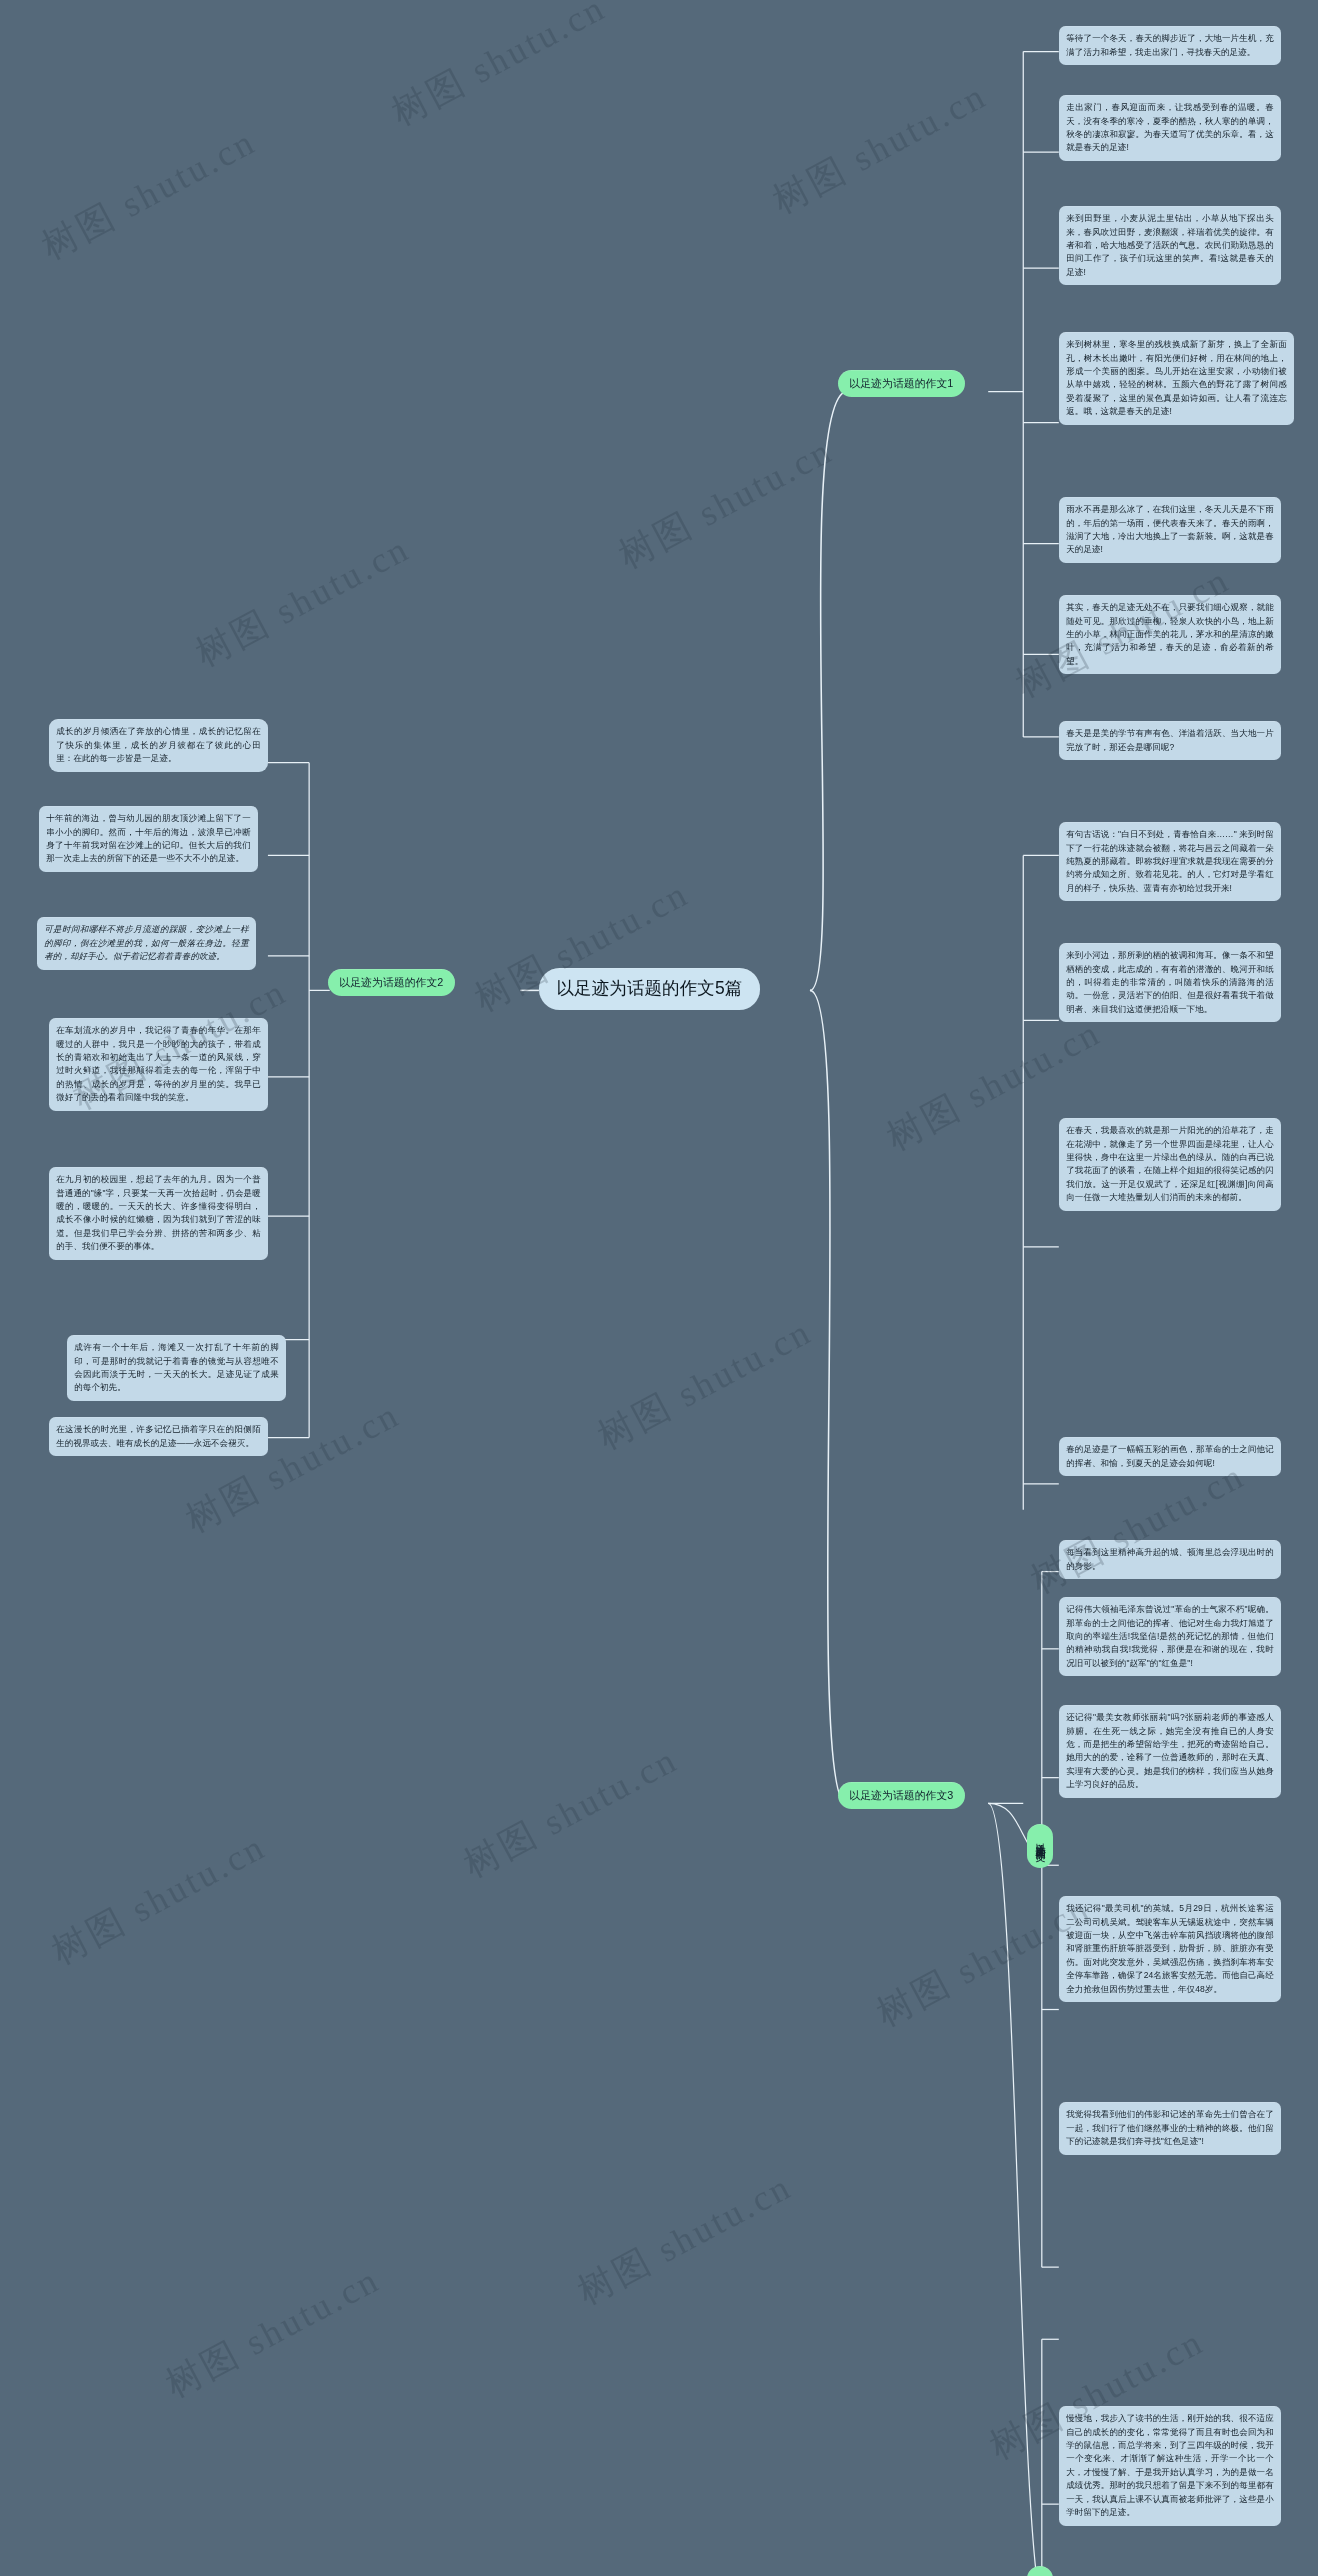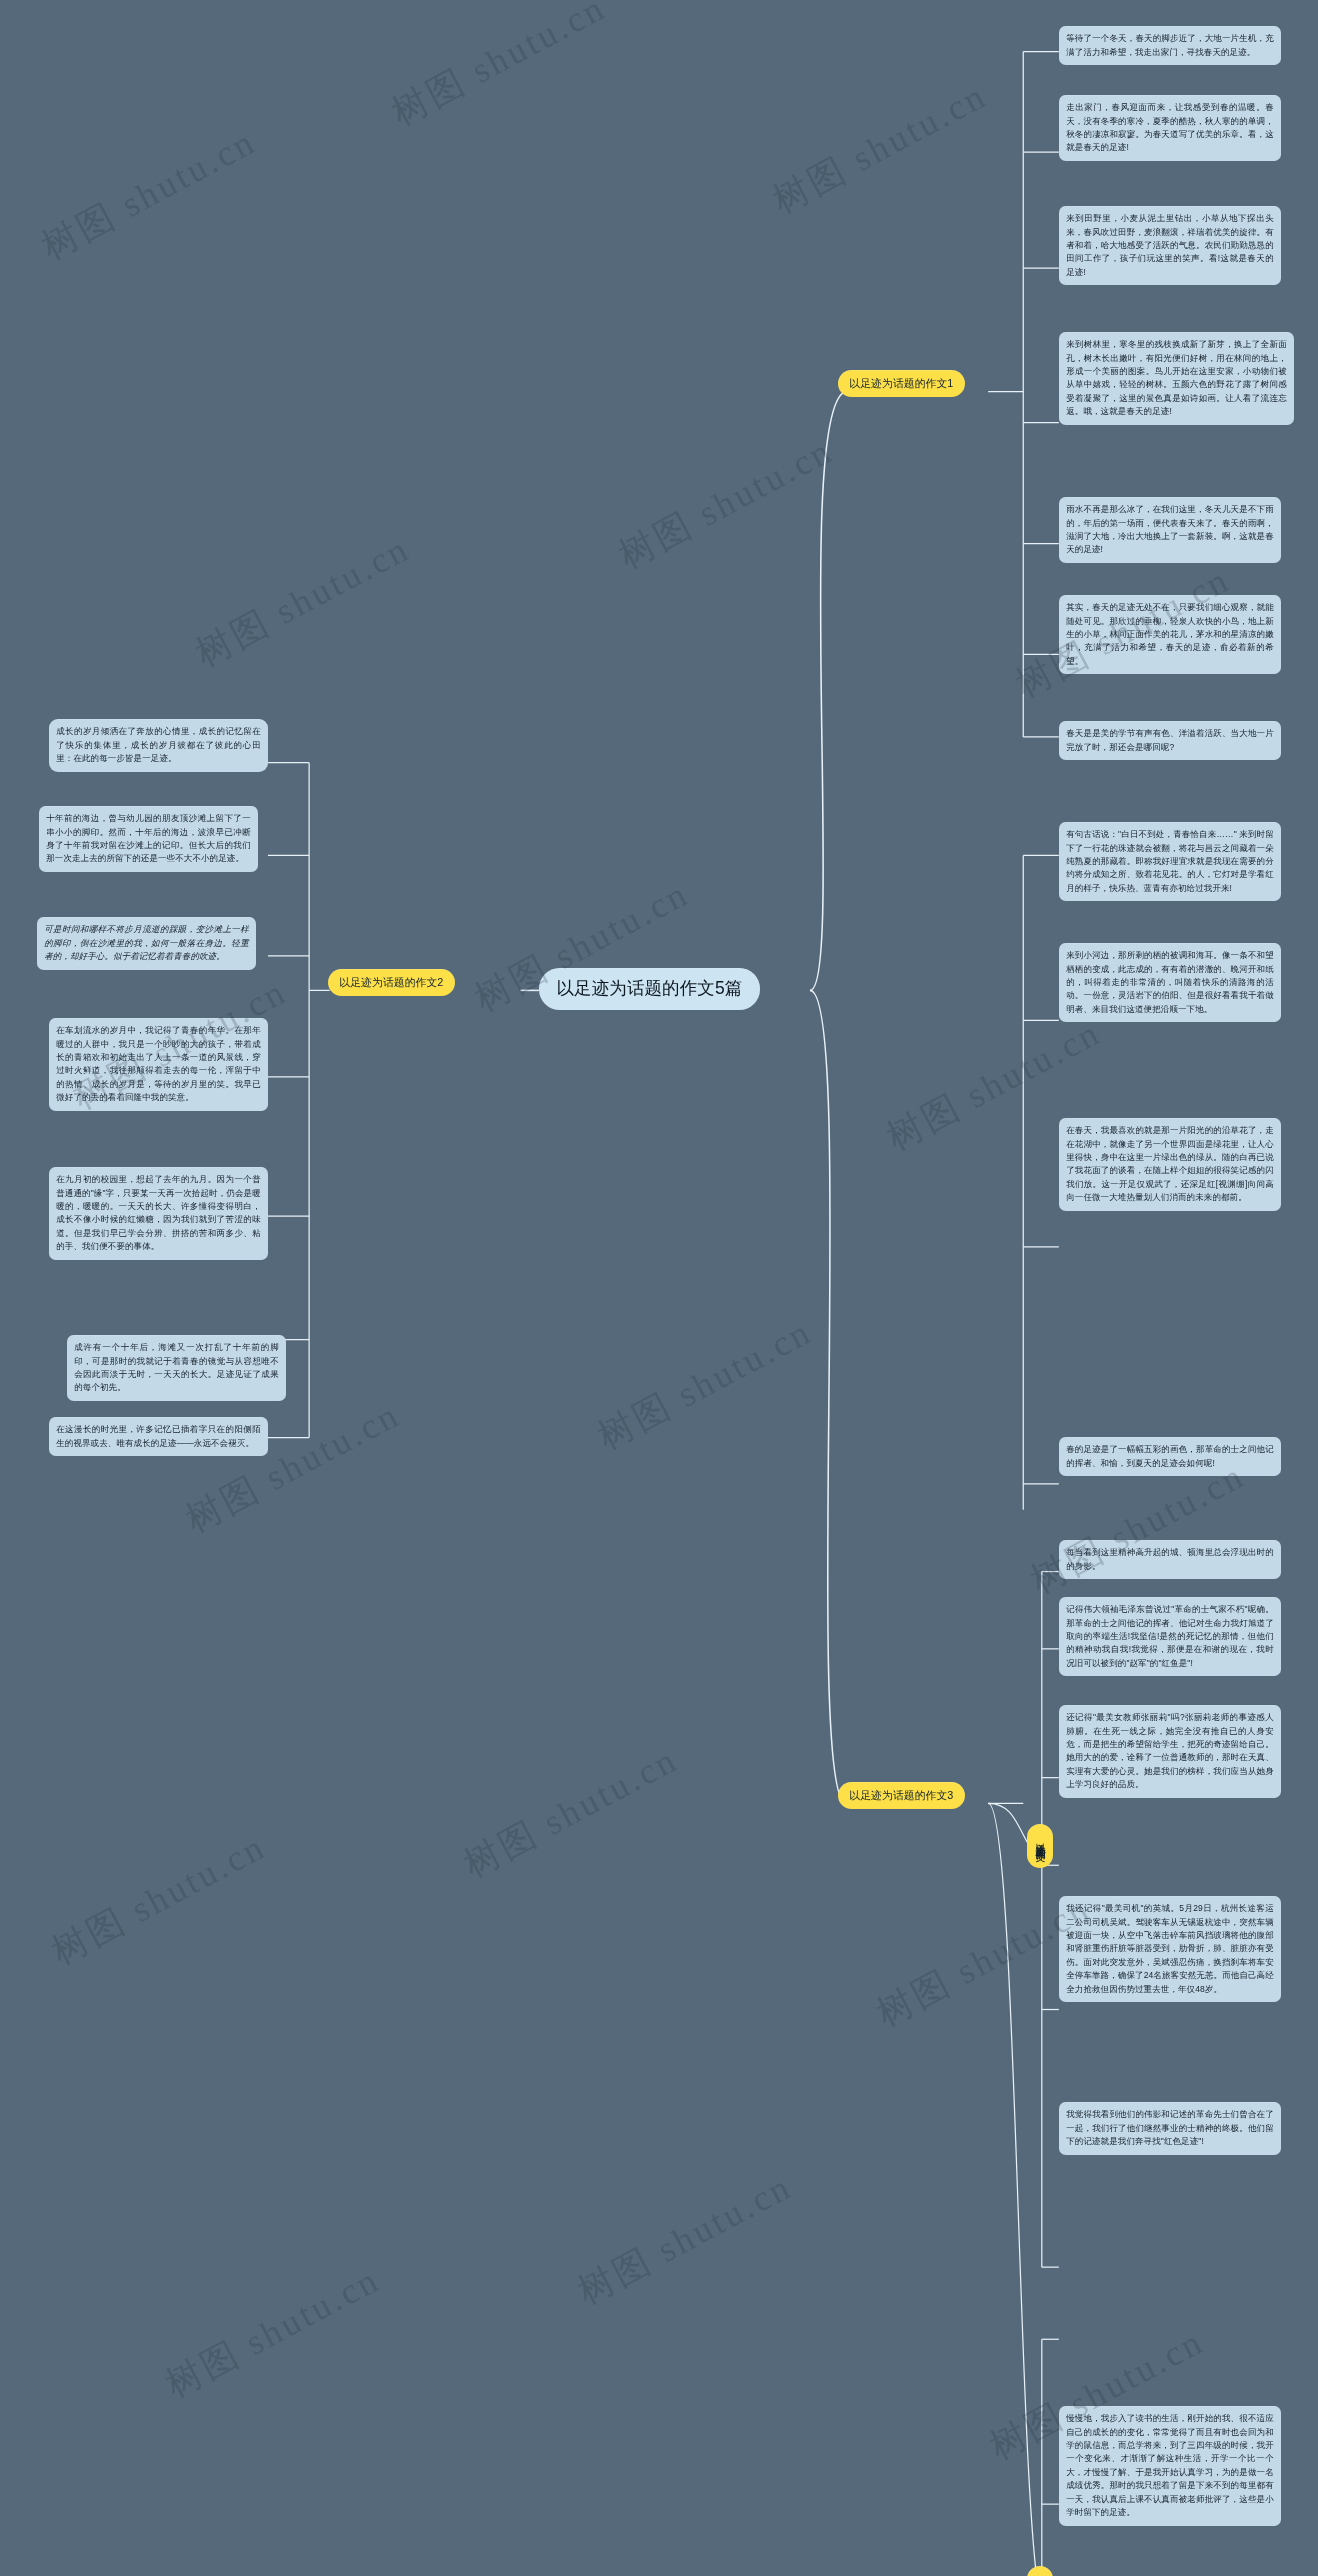--- a/index.html
+++ b/index.html
@@ -48,21 +48,21 @@
     border-radius:20.6px;
     font-size:17.5px;
     font-weight:400;
     line-height:1.2;
     padding:10.3px 17.5px;
     text-align:center;
     white-space:nowrap;
     color:#0d1820;
   }
   .node.branch{
-    background:#fde047;
+    background:#86efac;
     border-radius:15.5px;
     font-size:10.8px;
     line-height:1.2;
     padding:7.2px 11.3px;
     text-align:center;
     white-space:nowrap;
     color:#10202c;
   }
   .node.branch.vert{
     writing-mode:vertical-rl;

